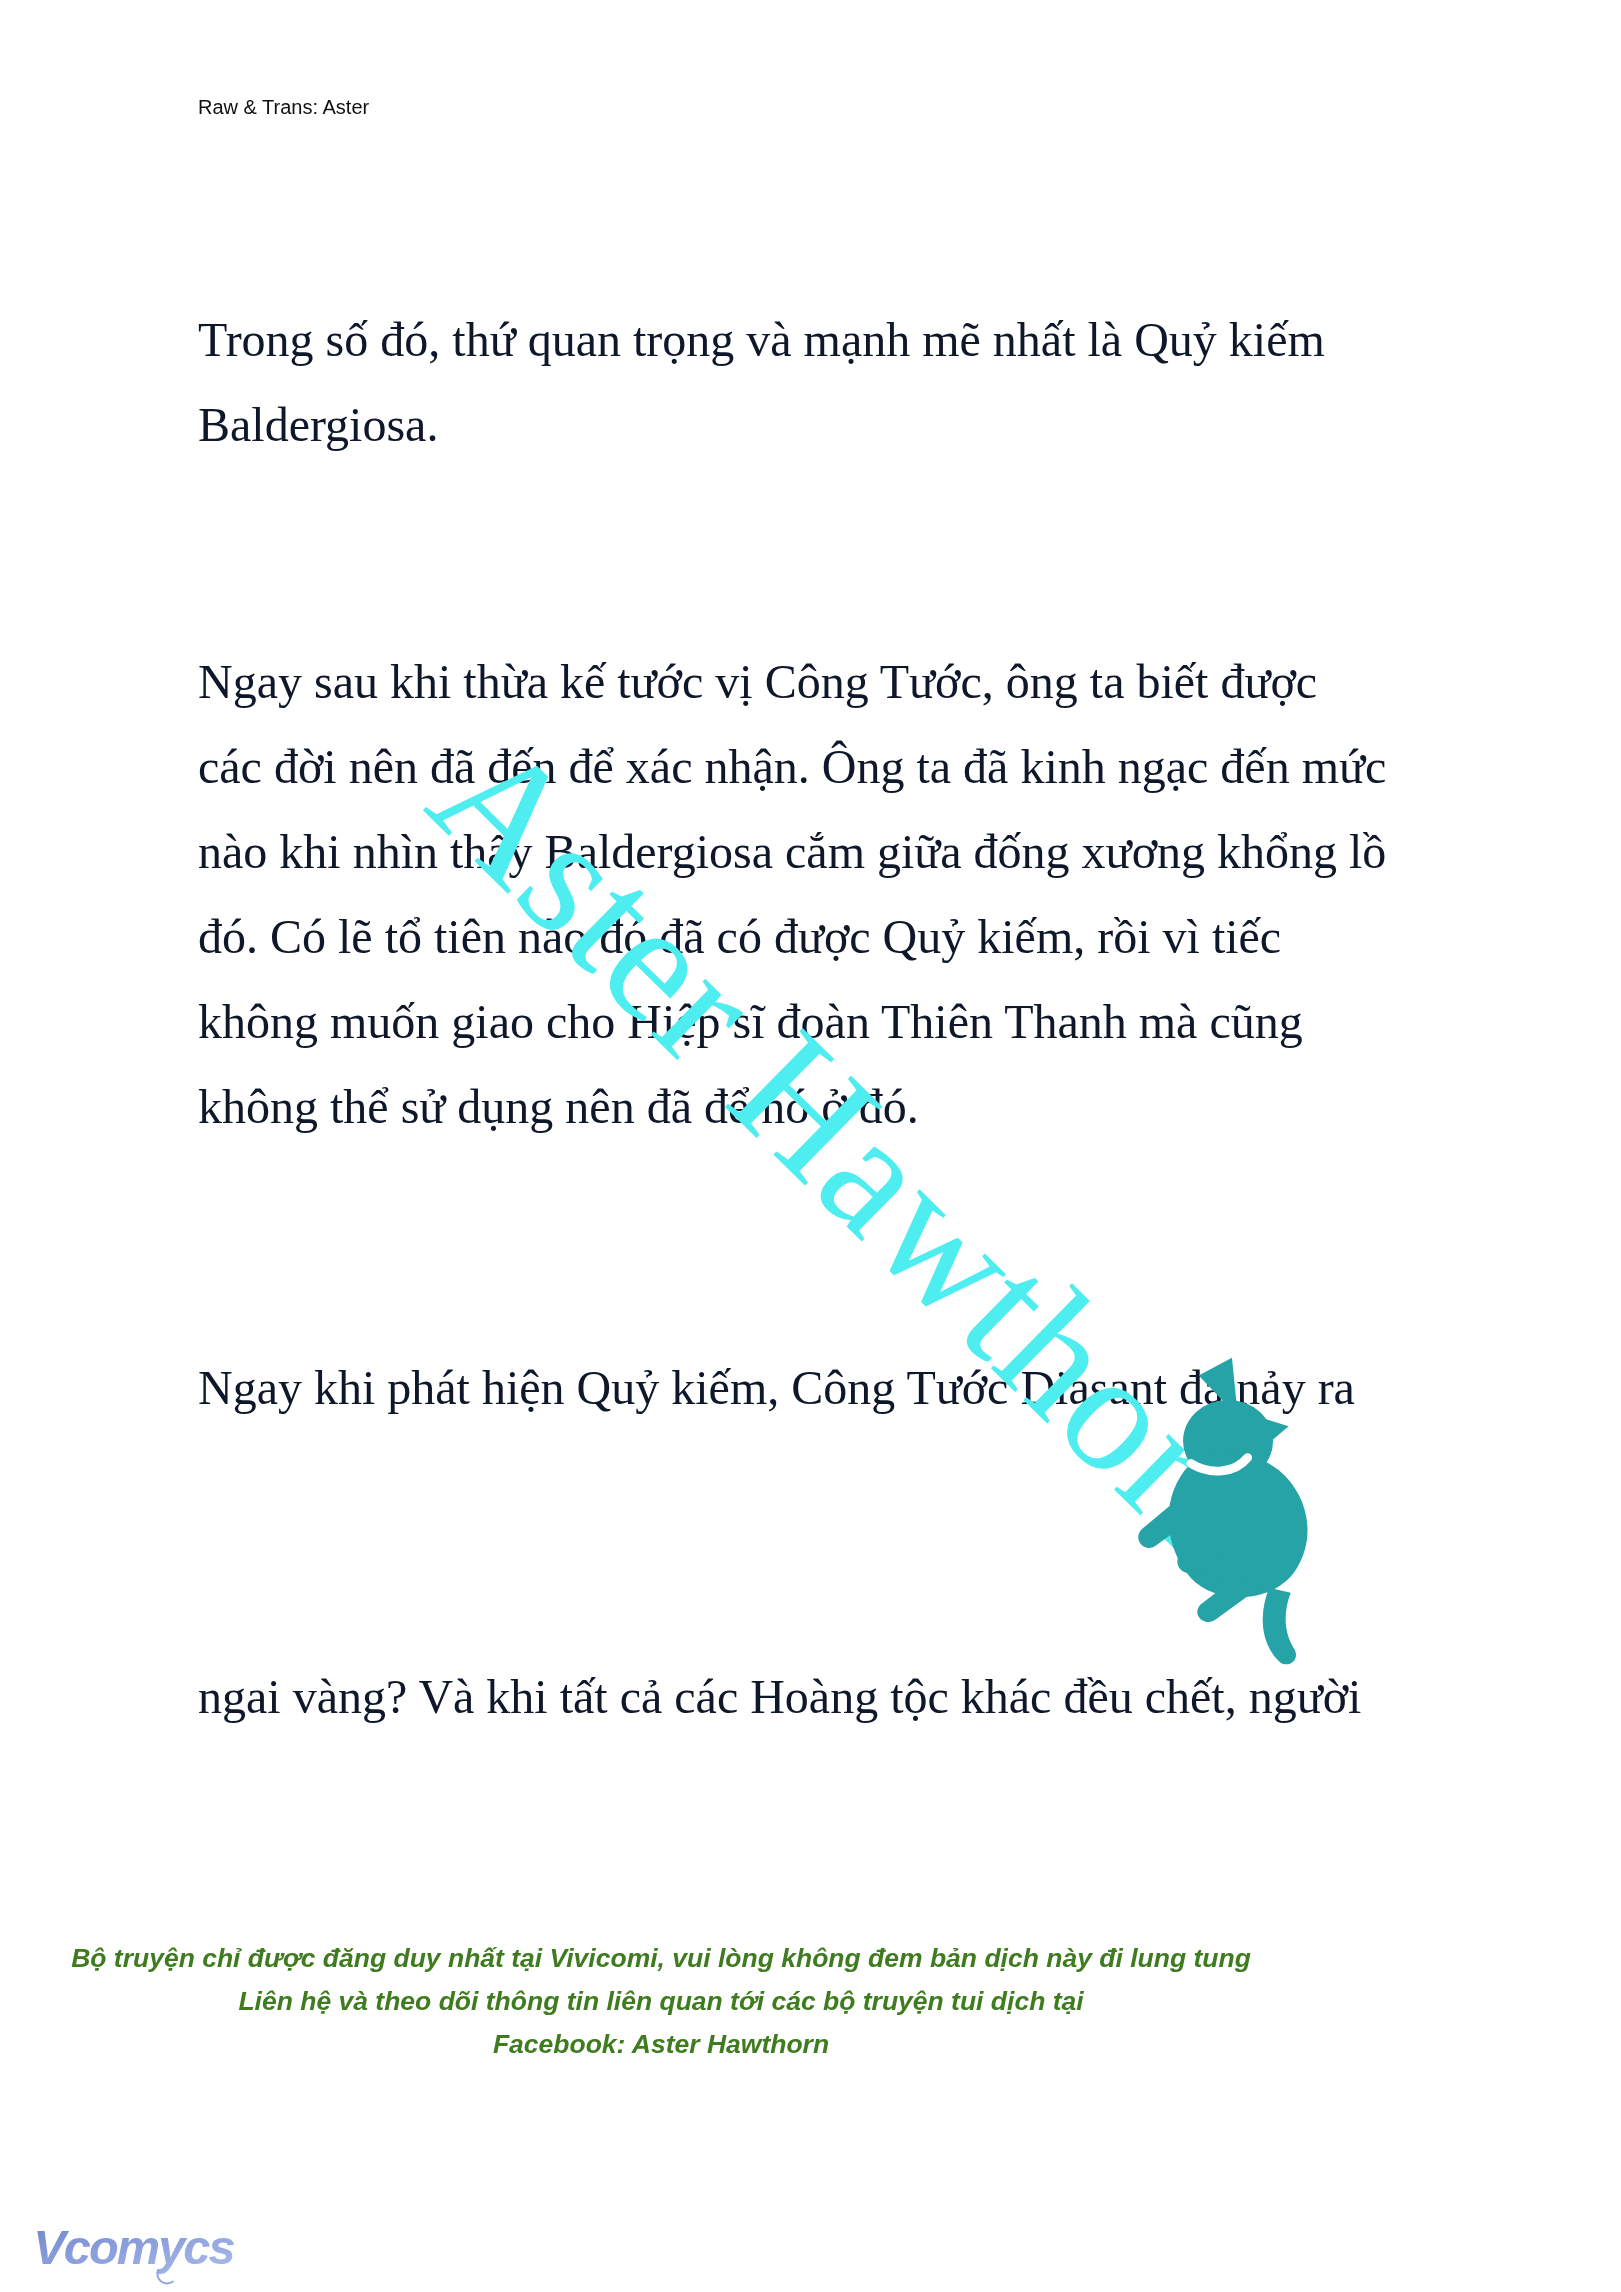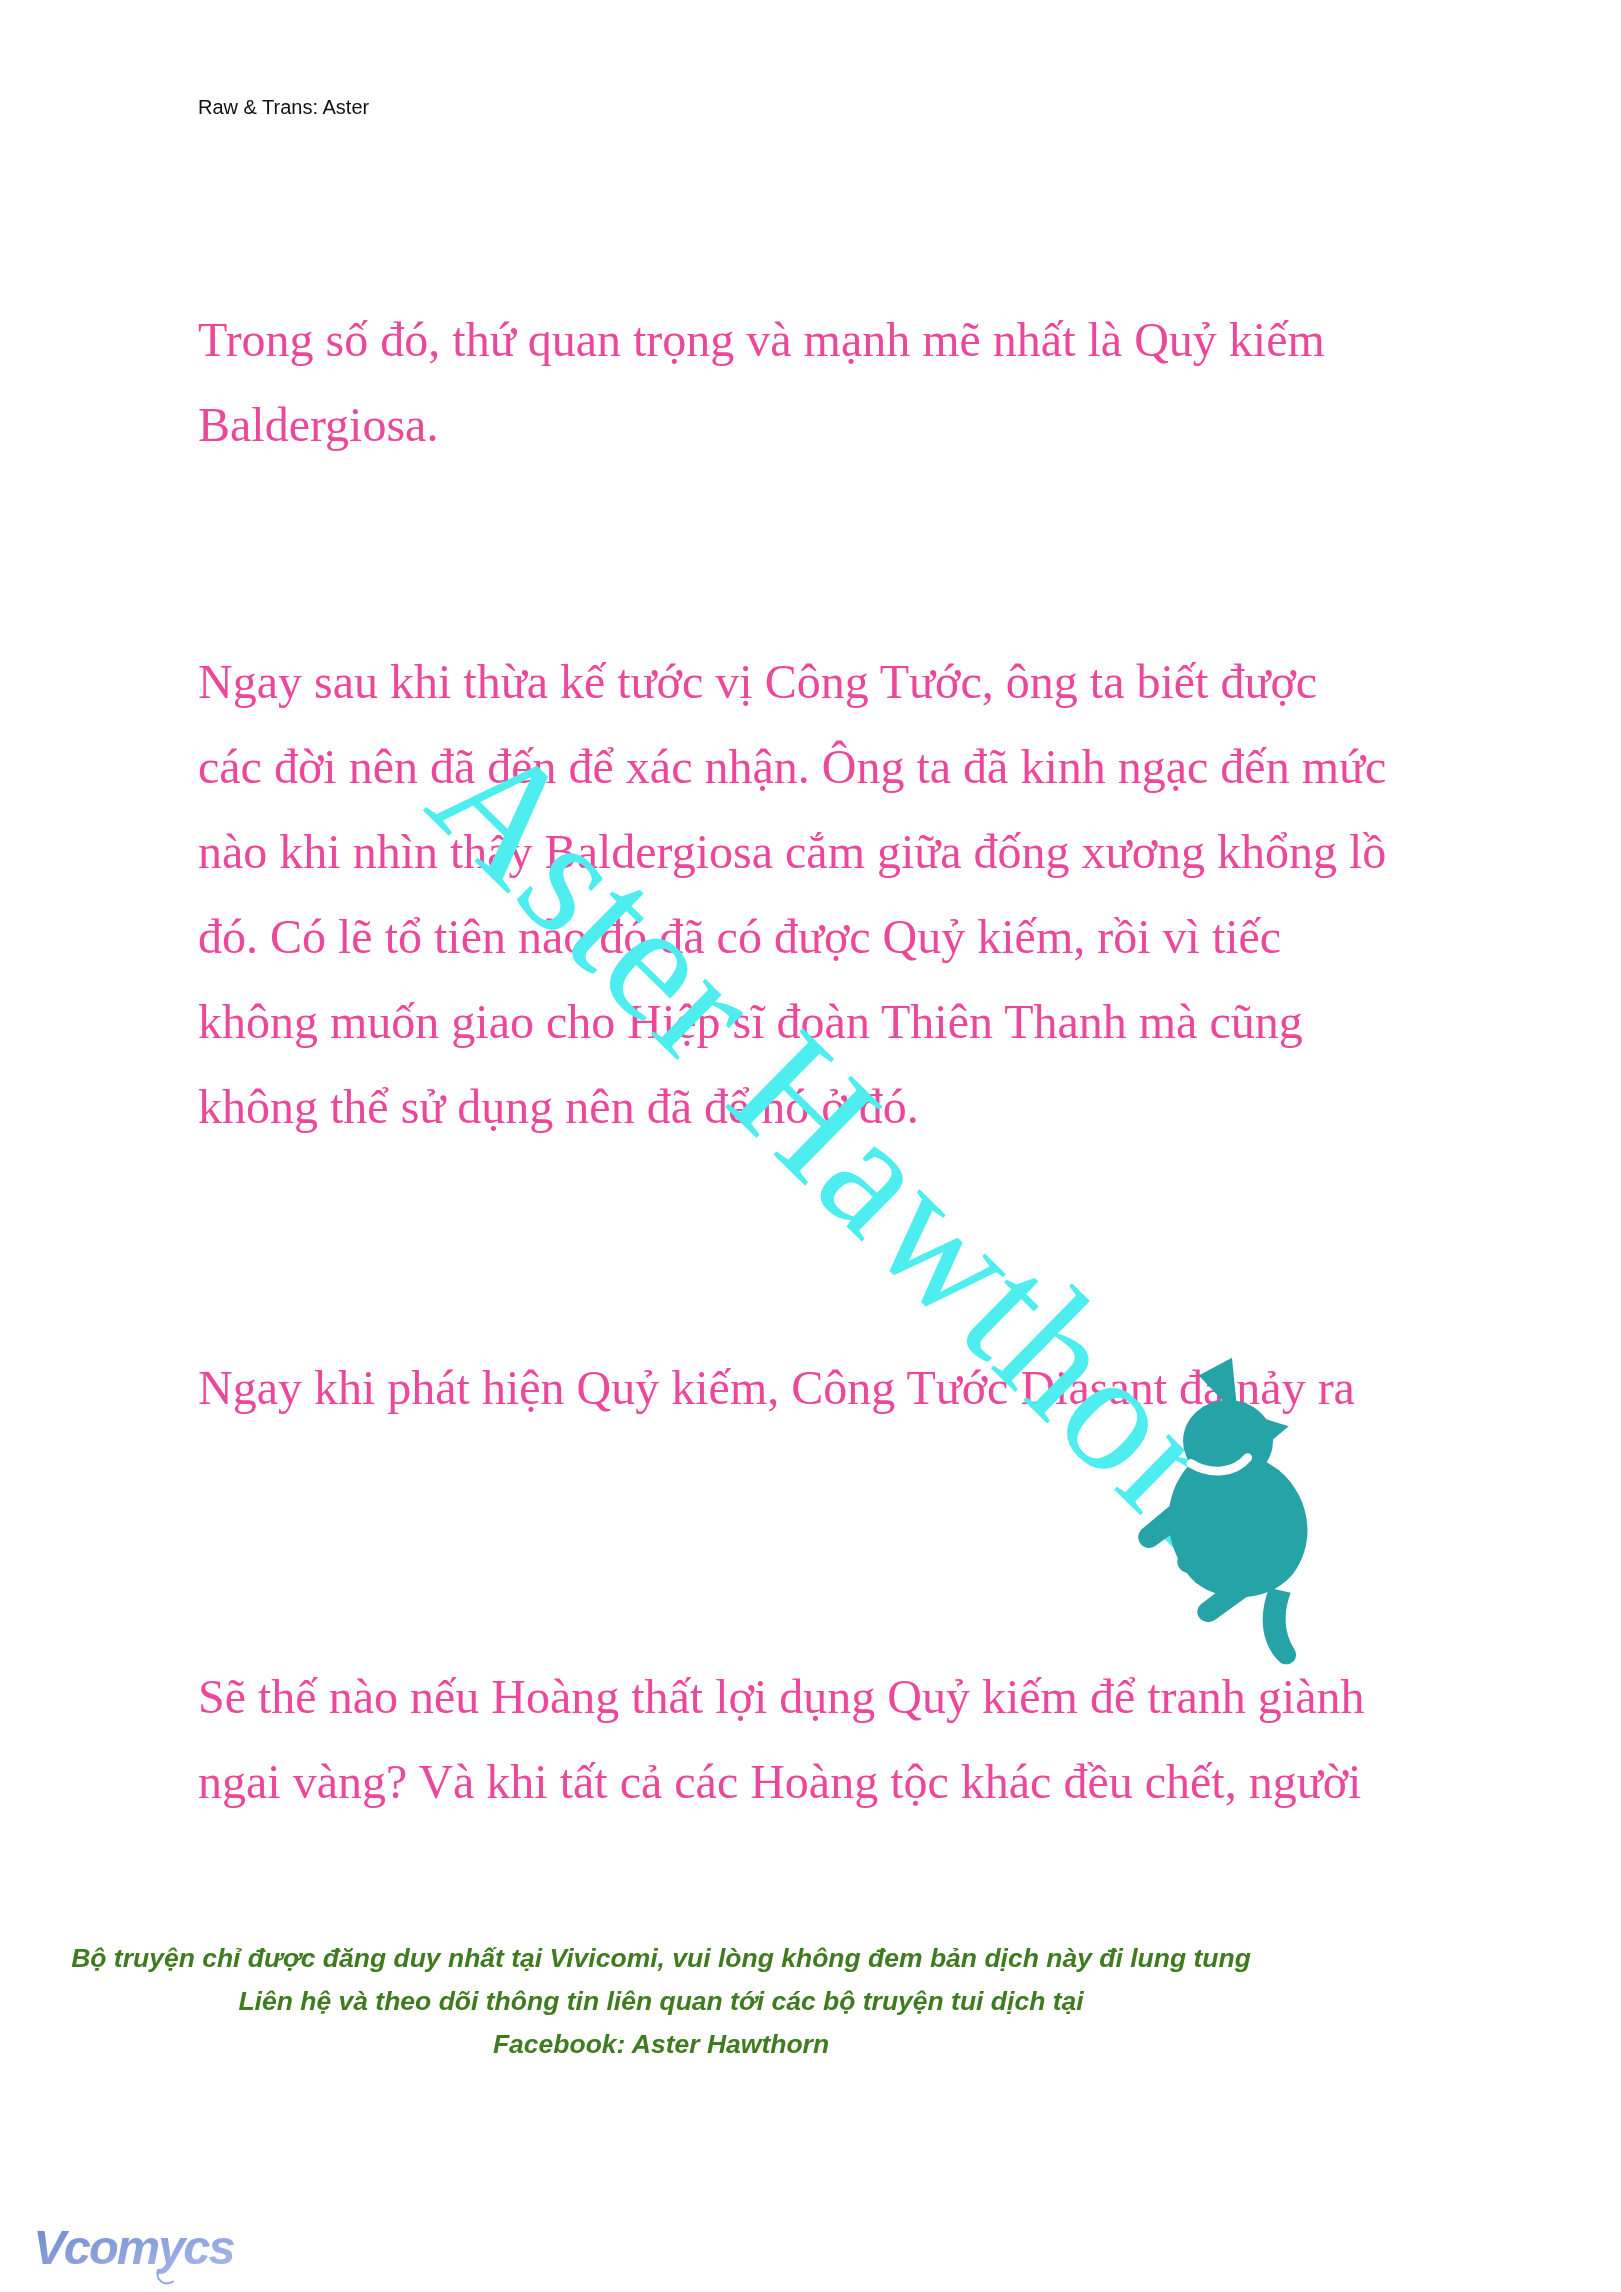--- a/index.html
+++ b/index.html
@@ -3,21 +3,21 @@
 <meta charset="utf-8">
 <style>
   html, body { margin: 0; padding: 0; background: #ffffff; }
   body { width: 1621px; height: 2293px; position: relative; overflow: hidden; }
   .header {
     position: absolute; left: 198px; top: 96px;
     font-family: "Liberation Sans", sans-serif; font-size: 20px; color: #111;
   }
   .body-text {
     position: absolute; left: 198px; width: 1274px;
-    font-family: "Liberation Serif", serif; font-size: 48px; color: #ec4899;
+    font-family: "Liberation Serif", serif; font-size: 48px; color: #0f172a;
     line-height: 85px; margin: 0;
   }
   .p1 { top: 297px; }
   .p2 { top: 639px; }
   .p3 { top: 1345px; }
   .p4 { top: 1654px; }
   .line { display: block; white-space: nowrap; }
   .watermark {
     position: absolute; left: 214px; top: 936px;
     font-family: "Liberation Serif", serif; font-size: 169px; color: #4EEDEF;
@@ -51,21 +51,20 @@
     <span class="line">các đời nên đã đến để xác nhận. Ông ta đã kinh ngạc đến mức</span>
     <span class="line">nào khi nhìn thấy Baldergiosa cắm giữa đống xương khổng lồ</span>
     <span class="line">đó. Có lẽ tổ tiên nào đó đã có được Quỷ kiếm, rồi vì tiếc</span>
     <span class="line">không muốn giao cho Hiệp sĩ đoàn Thiên Thanh mà cũng</span>
     <span class="line">không thể sử dụng nên đã để nó ở đó.</span>
   </p>
   <p class="body-text p3">
     <span class="line">Ngay khi phát hiện Quỷ kiếm, Công Tước Diasant đã nảy ra</span>
   </p>
   <p class="body-text p4">
-    <span class="line">Sẽ thế nào nếu Hoàng thất lợi dụng Quỷ kiếm để tranh giành</span>
     <span class="line">ngai vàng? Và khi tất cả các Hoàng tộc khác đều chết, người</span>
   </p>
 </div>
 
 <div class="watermark">
   <div class="watermark-inner">Aster Hawthorn</div>
 </div>
 
 <svg class="cat" viewBox="0 0 220 330">
   <g fill="#26A3A6">

